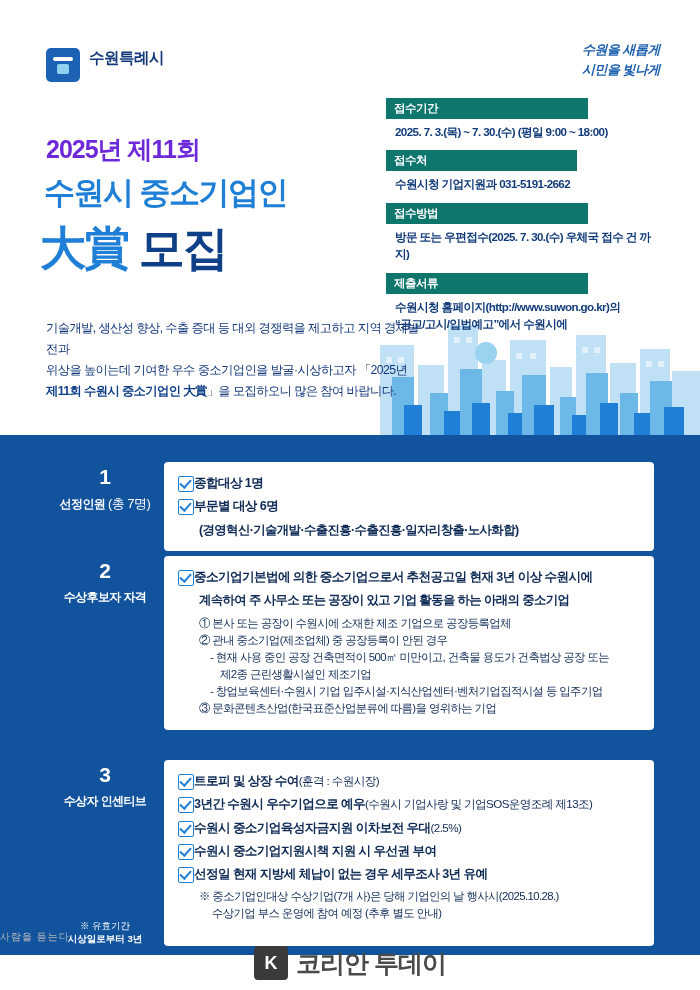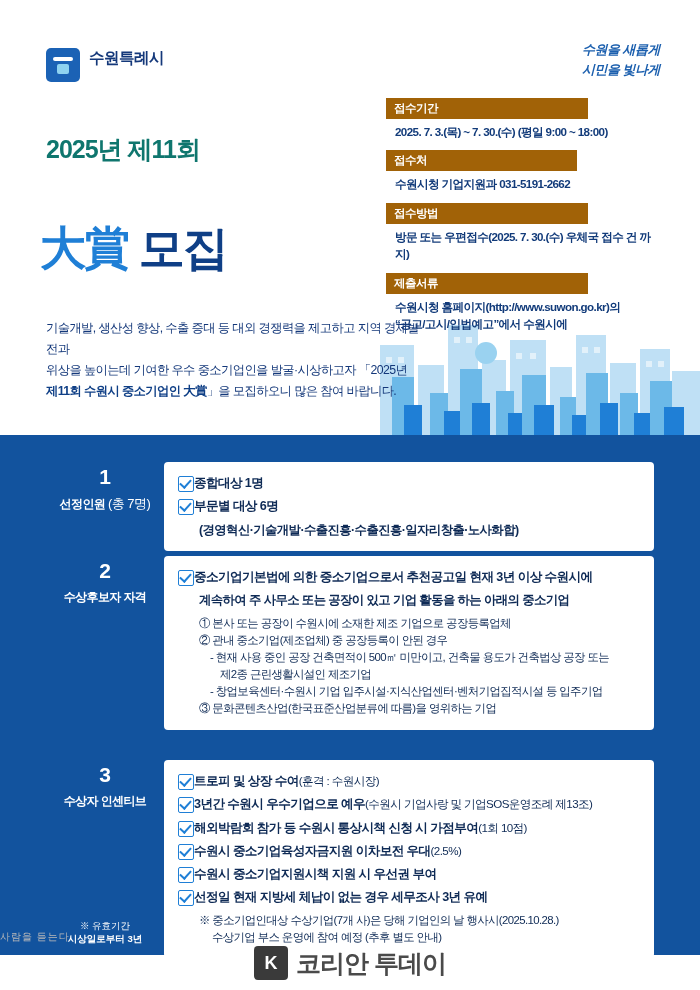--- a/index.html
+++ b/index.html
@@ -20,34 +20,34 @@
 
   .logo{position:absolute;left:46px;top:48px;display:flex;align-items:flex-start;gap:9px;}
   .logo-mark{width:34px;height:34px;border-radius:5px;background:#1b62b5;position:relative;}
   .logo-mark:after{content:"";position:absolute;left:7px;top:9px;width:20px;height:4px;background:#fff;border-radius:2px;}
   .logo-mark:before{content:"";position:absolute;left:11px;top:16px;width:12px;height:10px;background:#8fd3f0;border-radius:2px;}
   .logo-text{font-size:15.5px;font-weight:bold;color:#14387a;letter-spacing:-0.5px;}
 
   .slogan{position:absolute;right:40px;top:40px;width:190px;text-align:right;color:#1b5fae;
           font-size:13px;line-height:1.5;font-weight:bold;font-style:italic;letter-spacing:-0.5px;}
 
-  .title-year{position:absolute;left:46px;top:133px;font-size:25px;font-weight:bold;color:#0f766e;letter-spacing:-1px;}
+  .title-year{position:absolute;left:46px;top:133px;font-size:25px;font-weight:bold;color:#6d28d9;letter-spacing:-1px;}
   .title-main{position:absolute;left:44px;top:172px;font-size:31px;font-weight:bold;color:#1f7fd6;letter-spacing:-1.5px;
               text-shadow:2px 2px 0 #ffffff,-2px -2px 0 #fff,2px -2px 0 #fff,-2px 2px 0 #fff;}
   .title-big{position:absolute;left:40px;top:218px;font-size:46px;font-weight:bold;color:#0f3f86;letter-spacing:-2px;
              text-shadow:3px 3px 0 #ffffff,-2px -2px 0 #fff;}
   .title-big .accent{color:#1f7fd6;}
 
   .intro{position:absolute;left:46px;top:318px;width:380px;font-size:12.3px;line-height:1.72;color:#14387a;letter-spacing:-0.6px;}
   .intro b{color:#0f3f86;}
 
   
   .info{position:absolute;left:386px;top:98px;width:272px;}
   .info-item{margin-bottom:10px;}
-  .info-head{display:inline-block;background:#a16207;color:#fff;font-size:11.5px;font-weight:bold;
+  .info-head{display:inline-block;background:#0f766e;color:#fff;font-size:11.5px;font-weight:bold;
              padding:3px 12px 3px 8px;letter-spacing:-0.5px;}
   .info-head.wide{padding-right:150px;}
   .info-body{font-size:11.6px;color:#123b7a;line-height:1.5;padding:4px 0 0 2px;letter-spacing:-0.6px;font-weight:bold;margin-left:7px;}
 
   
   .body-blue{position:absolute;left:0;top:435px;width:700px;height:520px;background:#12539e;}
   .body-blue:before{content:"";position:absolute;left:0;top:0;width:700px;height:520px;
      background:linear-gradient(180deg,#12539e 0%,#0f4a92 55%,#0d4governments 100%);}
 
   .sec{position:absolute;left:46px;width:608px;display:flex;}
@@ -135,20 +135,21 @@
       <div class="logo-mark"></div>
       <div class="logo-text">수원특례시</div>
     </div>
 
     <div class="slogan">
       <div>수원을 새롭게</div>
       <div>시민을 빛나게</div>
     </div>
 
     <div class="title-year">2025년 제11회</div>
+    <div class="title-main">수원시 중소기업인</div>
     <div class="title-big">
       <span class="accent">大賞</span>
       <span>모집</span>
     </div>
 
     <div class="info">
       <div class="info-item">
         <div class="info-head wide">접수기간</div>
         <div class="info-body">2025. 7. 3.(목) ~ 7. 30.(수) (평일 9:00 ~ 18:00)</div>
       </div>
@@ -234,24 +235,20 @@
       <div class="li">
         <span class="chk"></span>
         <span class="li-txt"><span>트로피 및 상장 수여</span><span class="sm">(훈격 : 수원시장)</span></span>
       </div>
       <div class="li">
         <span class="chk"></span>
         <span class="li-txt"><span>3년간 수원시 우수기업으로 예우</span><span class="sm">(수원시 기업사랑 및 기업SOS운영조례 제13조)</span></span>
       </div>
       <div class="li">
         <span class="chk"></span>
-        <span class="li-txt"><span>해외박람회 참가 등 수원시 통상시책 신청 시 가점부여</span><span class="sm">(1회 10점)</span></span>
-      </div>
-      <div class="li">
-        <span class="chk"></span>
         <span class="li-txt"><span>수원시 중소기업육성자금지원 이차보전 우대</span><span class="sm">(2.5%)</span></span>
       </div>
       <div class="li">
         <span class="chk"></span>
         <span class="li-txt">수원시 중소기업지원시책 지원 시 우선권 부여</span>
       </div>
       <div class="li">
         <span class="chk"></span>
         <span class="li-txt">선정일 현재 지방세 체납이 없는 경우 세무조사 3년 유예</span>
       </div>

